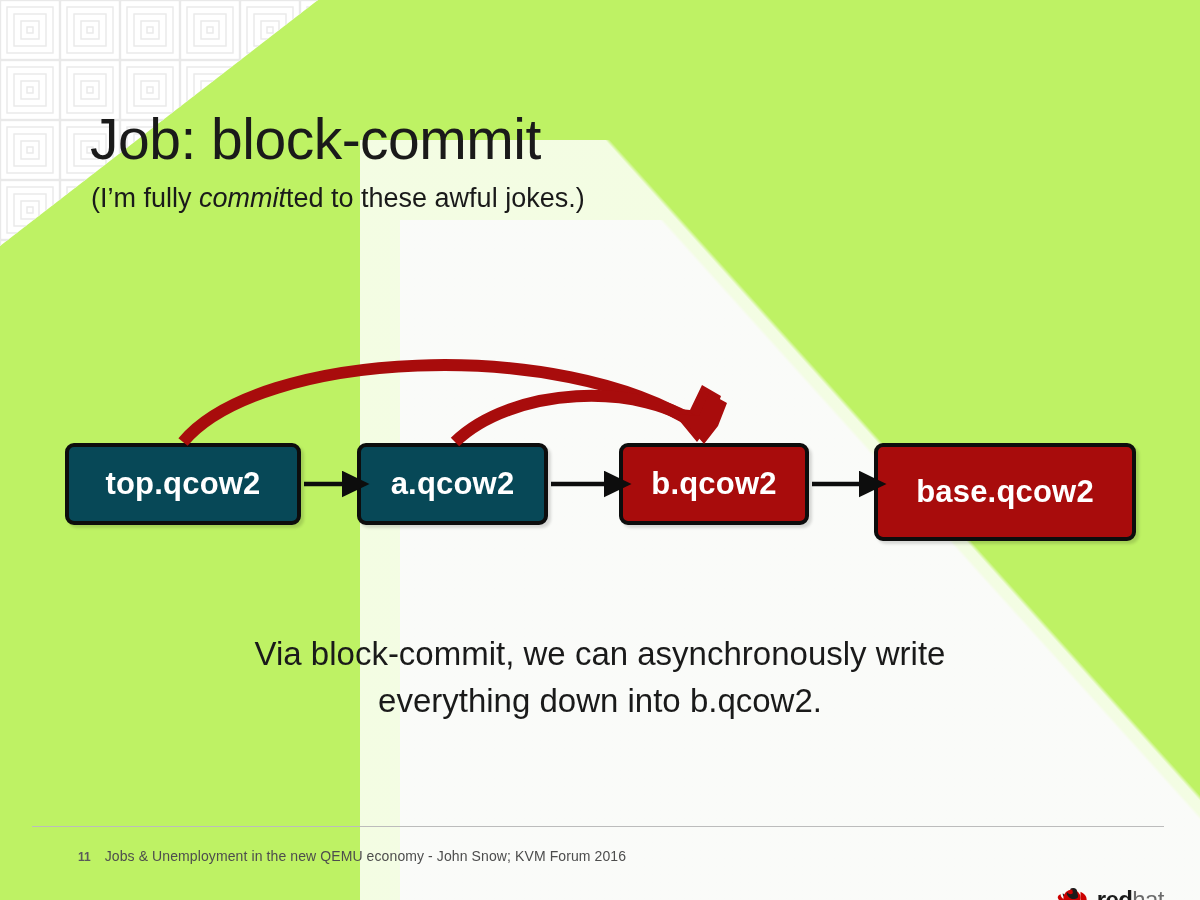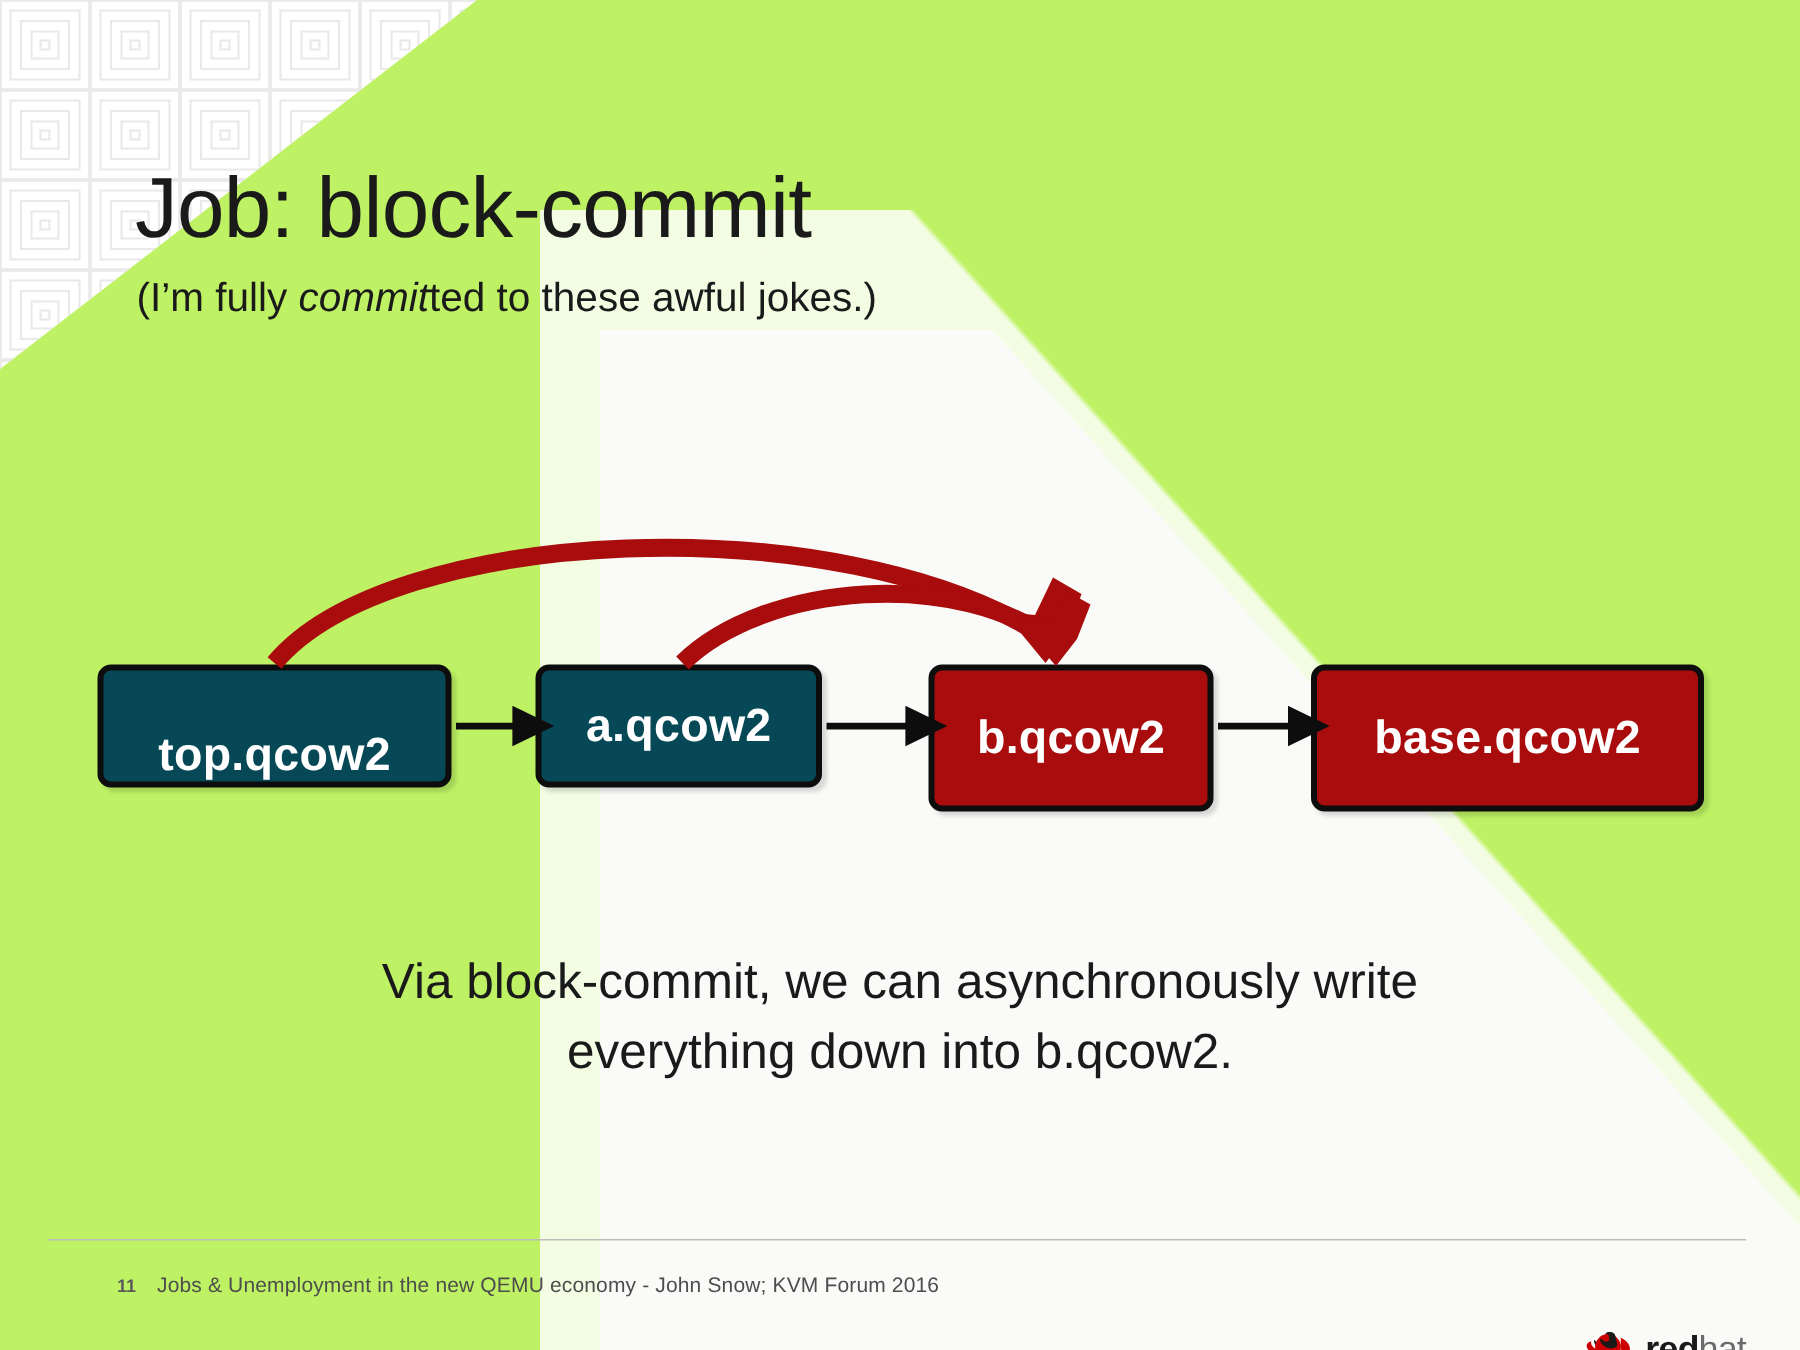--- a/index.html
+++ b/index.html
@@ -203,29 +203,29 @@
       <rect x="0" y="0" width="340" height="260" fill="url(#concentric)"></rect>
     </svg>
   </div>
 
   <div class="title">Job: block-commit</div>
 
   <div class="subtitle"><span>(I’m fully </span><span class="em">commit</span><span>ted to these awful jokes.)</span></div>
 
   <div class="diagram">
 
-    <div class="node teal" style="left:65px; top:113px; width:236px; height:82px;align-items:flex-end;">
+    <div class="node teal" style="left:65px; top:113px; width:236px; height:82px;">
       <span>top.qcow2</span>
     </div>
 
     <div class="node teal" style="left:357px; top:113px; width:191px; height:82px;">
       <span>a.qcow2</span>
     </div>
 
-    <div class="node red" style="left:619px; top:113px; width:190px; height:98px;">
+    <div class="node red" style="left:619px; top:113px; width:190px; height:82px;">
       <span>b.qcow2</span>
     </div>
 
     <div class="node red" style="left:874px; top:113px; width:262px; height:98px;">
       <span>base.qcow2</span>
     </div>
 
     <svg class="arrows-svg" viewBox="0 0 1200 230" xmlns="http://www.w3.org/2000/svg">
       <defs>
         <marker id="blackhead" markerWidth="9" markerHeight="9" refX="1.2" refY="3" orient="auto" markerUnits="strokeWidth">

